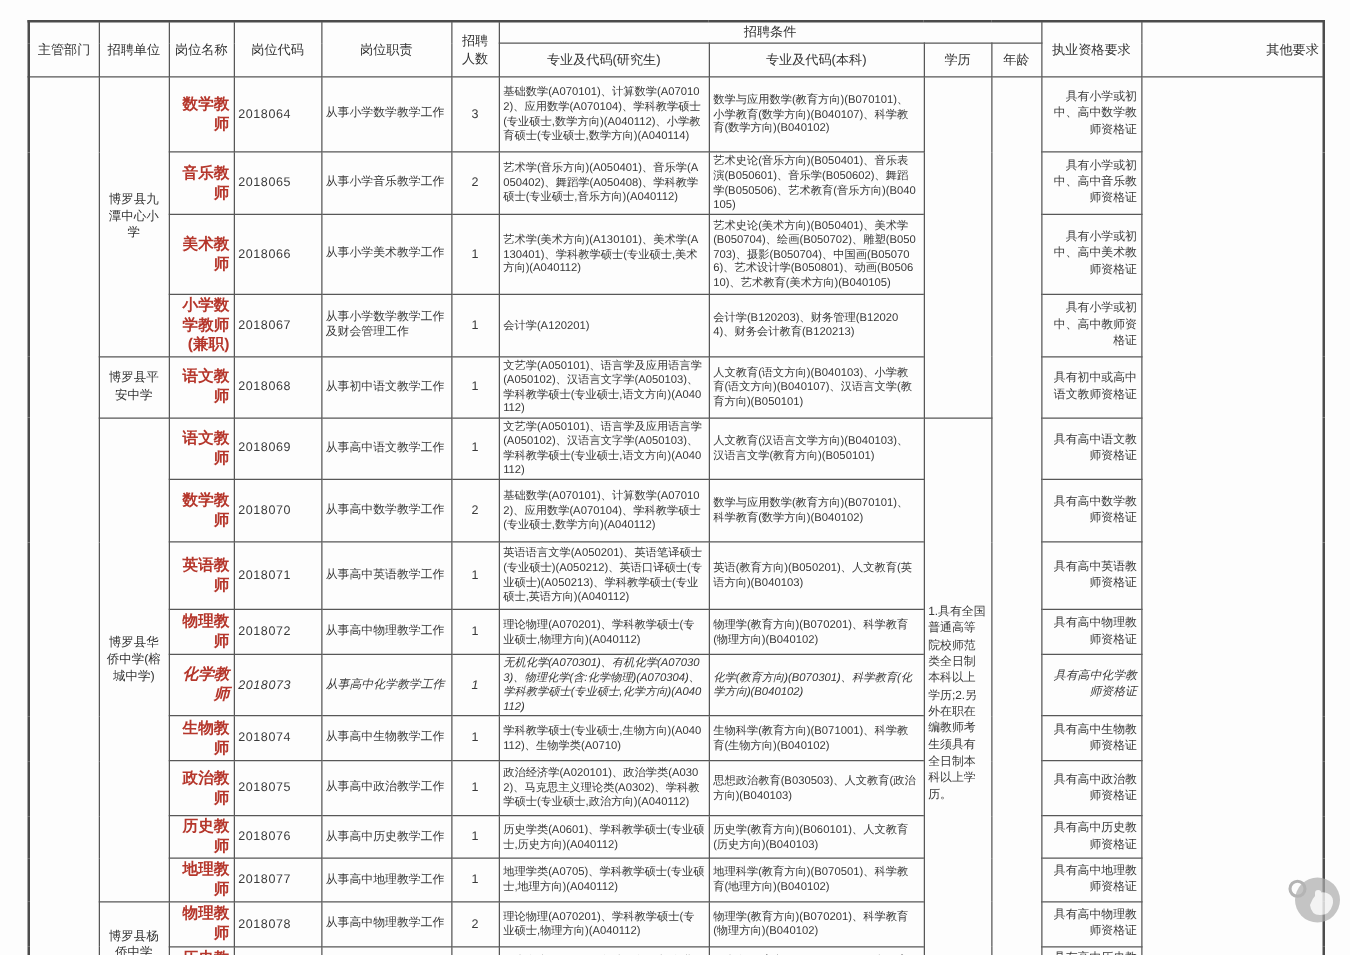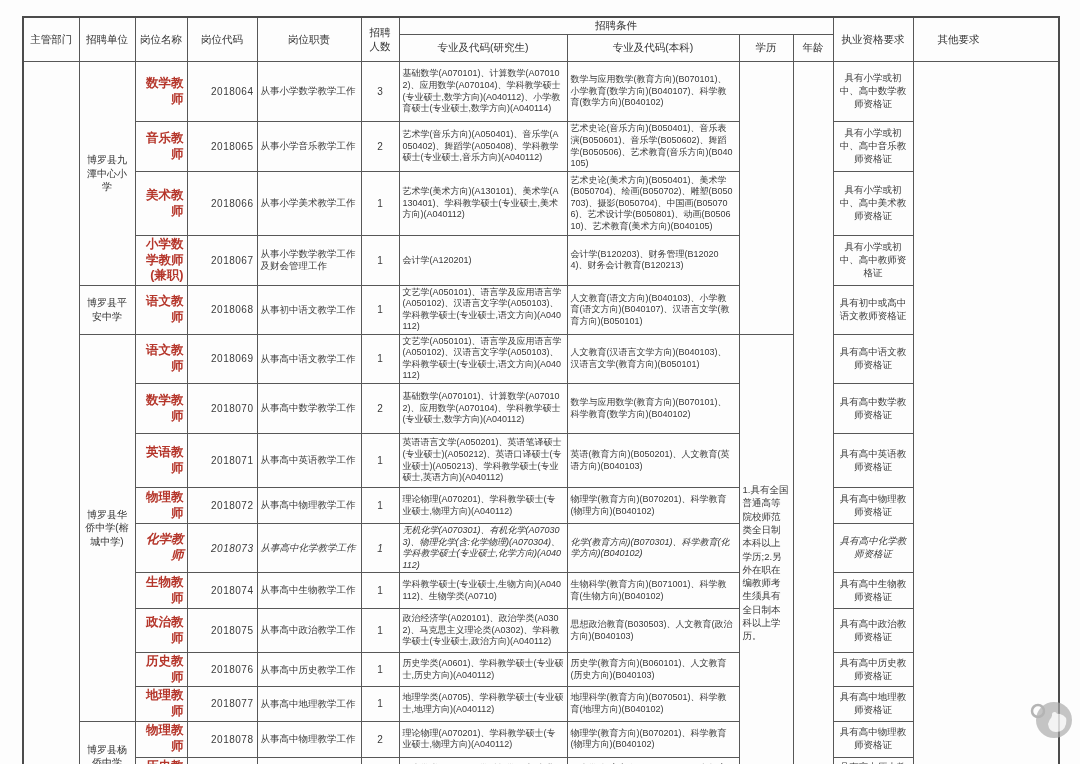--- a/index.html
+++ b/index.html
@@ -10,28 +10,28 @@
   table.recruit{
     position:absolute;left:22px;top:16px;width:1036px;
     border-collapse:collapse;table-layout:fixed;background:#fdfdfd;
   }
   table.recruit th,table.recruit td{
     border:1px solid #575757;padding:1px 3px;vertical-align:middle;
     overflow:hidden;word-break:break-all;
   }
   table.recruit{border:2px solid #4c4c4c;}
   thead th{font-weight:normal;font-size:10.5px;text-align:center;color:#333;}
-  thead th.left{text-align:left;padding-left:24px;}
+  thead th.left{text-align:right;padding-left:8px;}
   td.pos{color:#b5362b;font-weight:bold;font-size:12.5px;text-align:right;line-height:1.25;}
   td.school{font-size:10px;text-align:center;line-height:1.35;color:#333;}
-  td.code{font-size:10px;text-align:right;letter-spacing:.5px;}
+  td.code{font-size:10px;text-align:left;letter-spacing:.5px;}
   td.duty{font-size:9.5px;line-height:1.3;}
   td.count{font-size:10px;text-align:center;}
   td.small{font-size:9px;line-height:1.28;text-align:left;color:#383838;}
-  td.qual{font-size:9.5px;line-height:1.35;text-align:center;}
+  td.qual{font-size:9.5px;line-height:1.35;text-align:right;}
   td.edu{font-size:9.5px;line-height:1.4;text-align:left;}
   td.blank{background:#fdfdfd;}
   .watermark{
     position:absolute;right:4px;top:694px;display:flex;align-items:center;
     opacity:.82;pointer-events:none;
   }
   .watermark .wm-text{
     font-size:37px;font-weight:bold;color:#8d8d8d;letter-spacing:2px;white-space:nowrap;
   }
   .wm-logo{width:52px;height:52px;margin-right:-4px;flex:0 0 auto;}

